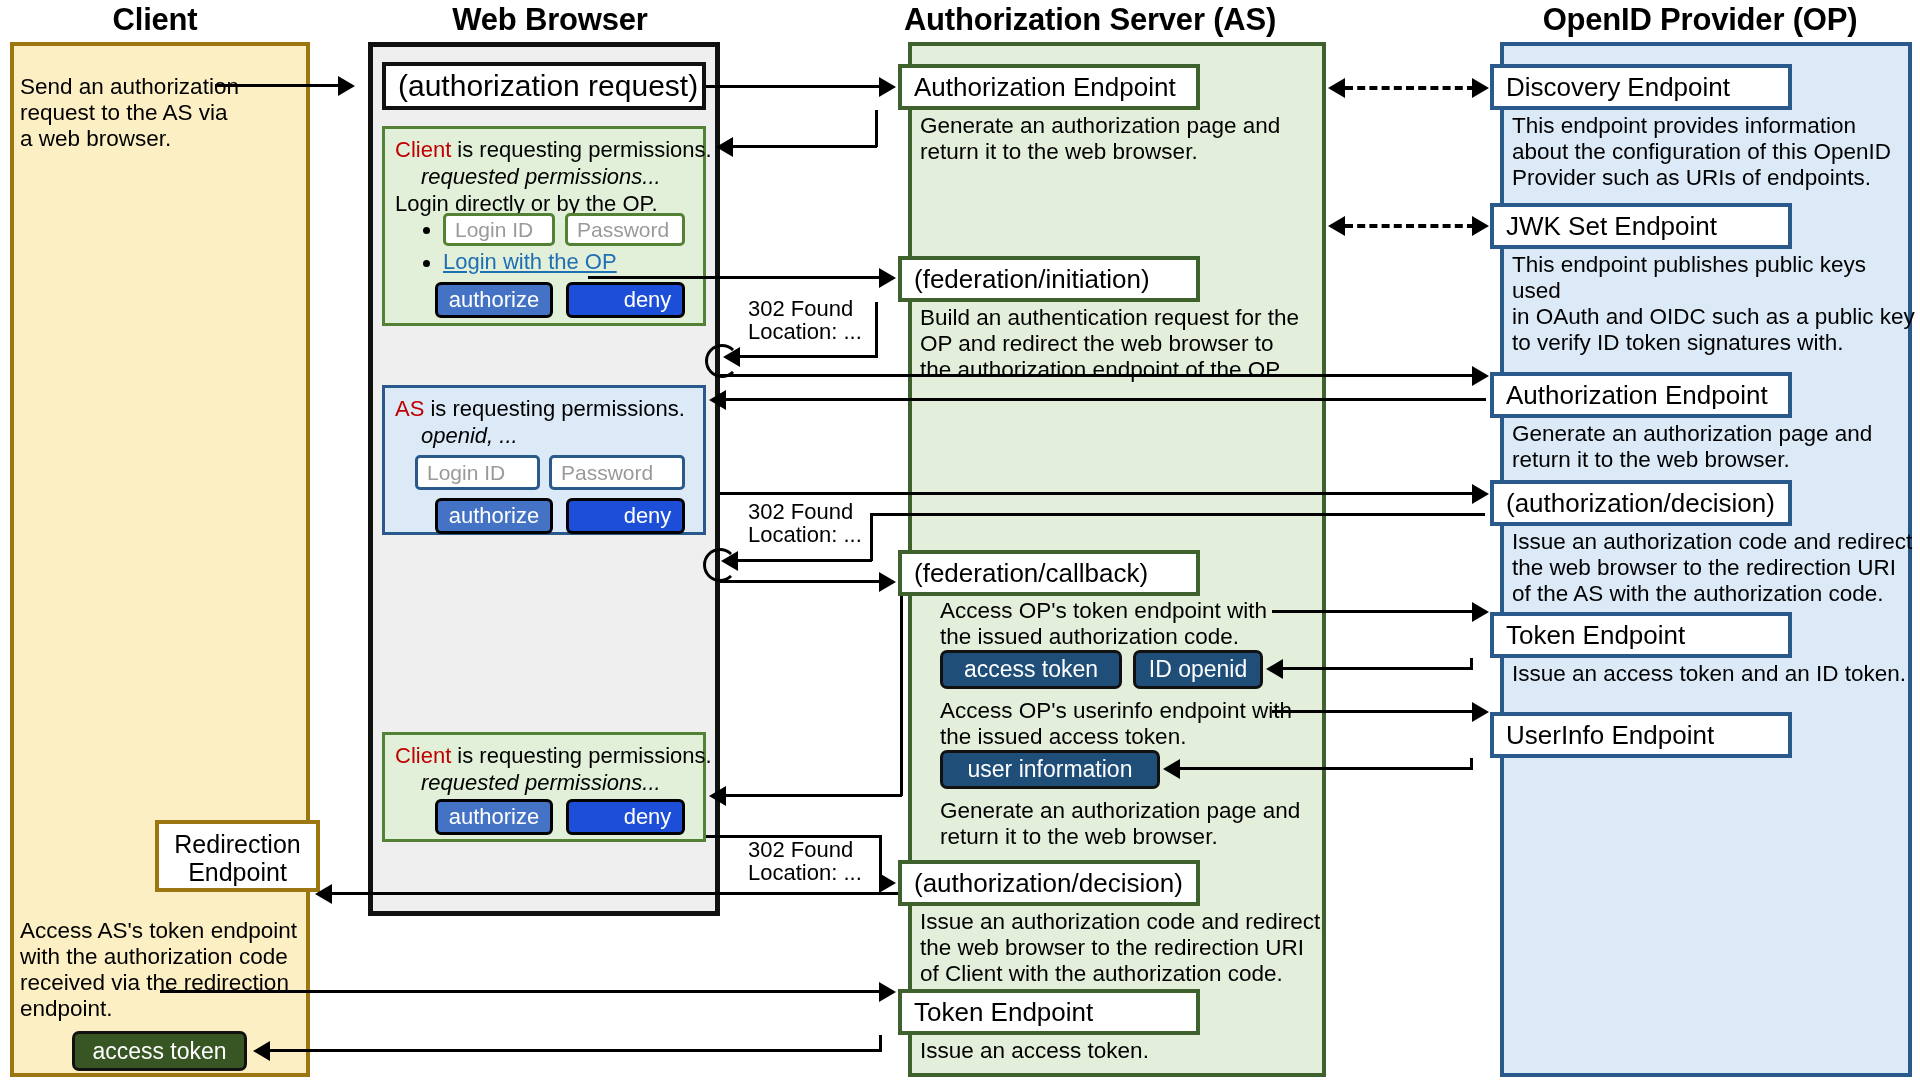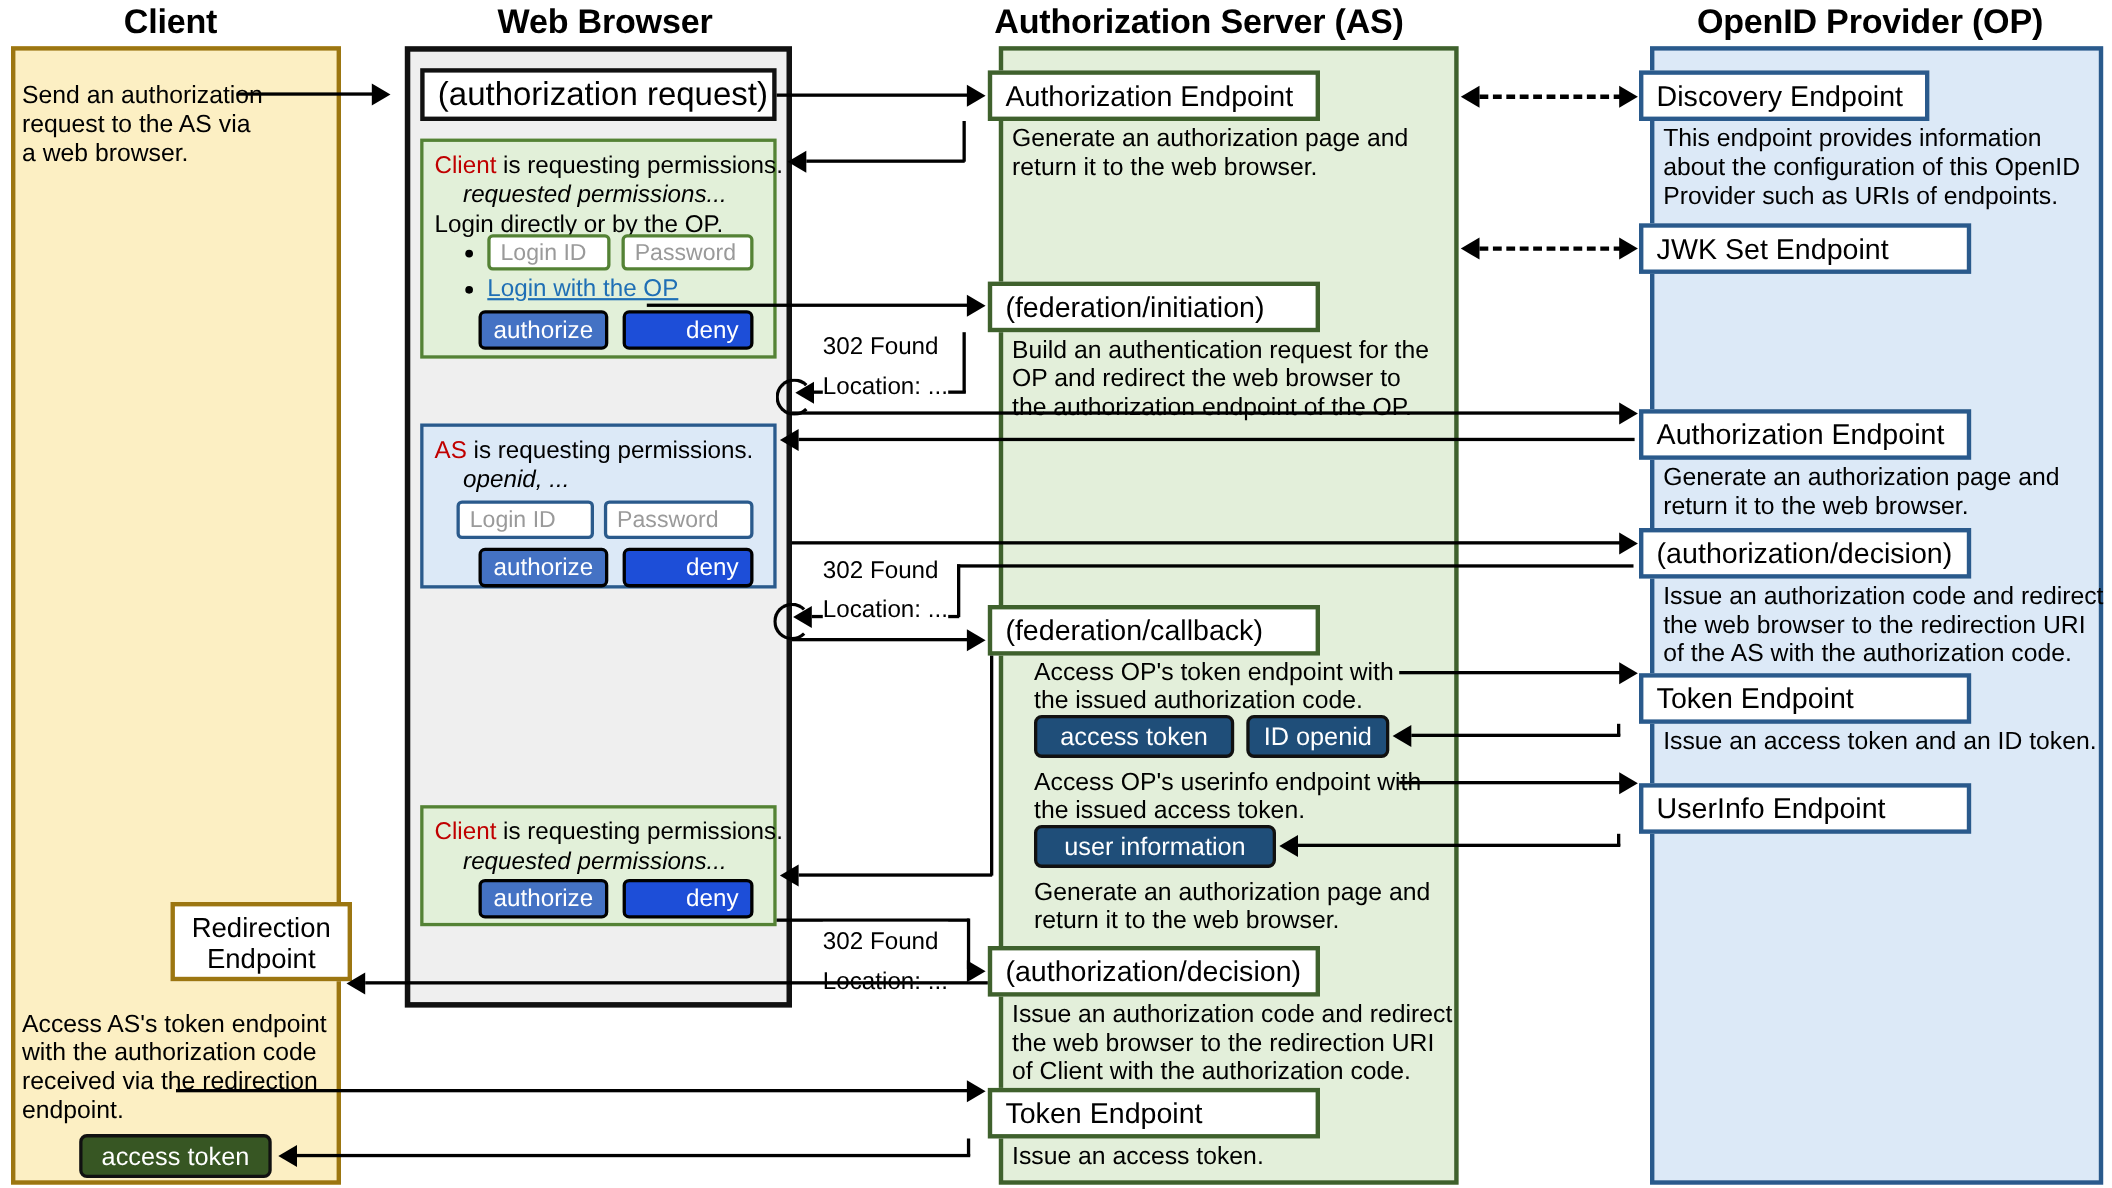--- a/index.html
+++ b/index.html
@@ -99,21 +99,21 @@
   }
   .ah { position:absolute; width:0; height:0; }
   .ah-r { border-top:10px solid transparent; border-bottom:10px solid transparent; border-left:17px solid #000; }
   .ah-l { border-top:10px solid transparent; border-bottom:10px solid transparent; border-right:17px solid #000; }
 
   .loop {
     position:absolute; border:3px solid #000; border-right-color:transparent;
     border-radius:50%;
   }
   .redirlabel {
-    position:absolute; font-size:22px; line-height:36px; color:#000; white-space:pre-line;
+    position:absolute; font-size:22px; line-height:23px; color:#000; white-space:pre-line;
     background:#ffffff;
   }
 </style>
 </head>
 <body>
 
 <div id="stage">
 
   <div class="col-title" style="left:0px; top:2px; width:310px;">Client</div>
   <div class="col-title" style="left:370px; top:2px; width:360px;">Web Browser</div>
@@ -205,26 +205,29 @@
 return it to the web browser.</div>
 
   <div class="ep ep-as" style="left:898px; top:860px; width:302px; height:46px;">(authorization/decision)</div>
   <div class="txt" style="left:920px; top:909px; width:415px;">Issue an authorization code and redirect
 the web browser to the redirection URI
 of Client with the authorization code.</div>
 
   <div class="ep ep-as" style="left:898px; top:989px; width:302px; height:46px;">Token Endpoint</div>
   <div class="txt" style="left:920px; top:1038px; width:390px;">Issue an access token.</div>
 
-  <div class="ep ep-op" style="left:1490px; top:64px; width:264px; height:46px;">Discovery Endpoint</div>
+  <div class="ep ep-op" style="left:1490px; top:64px; width:302px; height:46px;">Discovery Endpoint</div>
   <div class="txt" style="left:1512px; top:113px; width:400px;">This endpoint provides information
 about the configuration of this OpenID
 Provider such as URIs of endpoints.</div>
 
   <div class="ep ep-op" style="left:1490px; top:203px; width:302px; height:46px;">JWK Set Endpoint</div>
+  <div class="txt" style="left:1512px; top:252px; width:405px;">This endpoint publishes public keys used
+in OAuth and OIDC such as a public key
+to verify ID token signatures with.</div>
 
   <div class="ep ep-op" style="left:1490px; top:372px; width:302px; height:46px;">Authorization Endpoint</div>
   <div class="txt" style="left:1512px; top:421px; width:400px;">Generate an authorization page and
 return it to the web browser.</div>
 
   <div class="ep ep-op" style="left:1490px; top:480px; width:302px; height:46px;">(authorization/decision)</div>
   <div class="txt" style="left:1512px; top:529px; width:408px;">Issue an authorization code and redirect
 the web browser to the redirection URI
 of the AS with the authorization code.</div>
 

